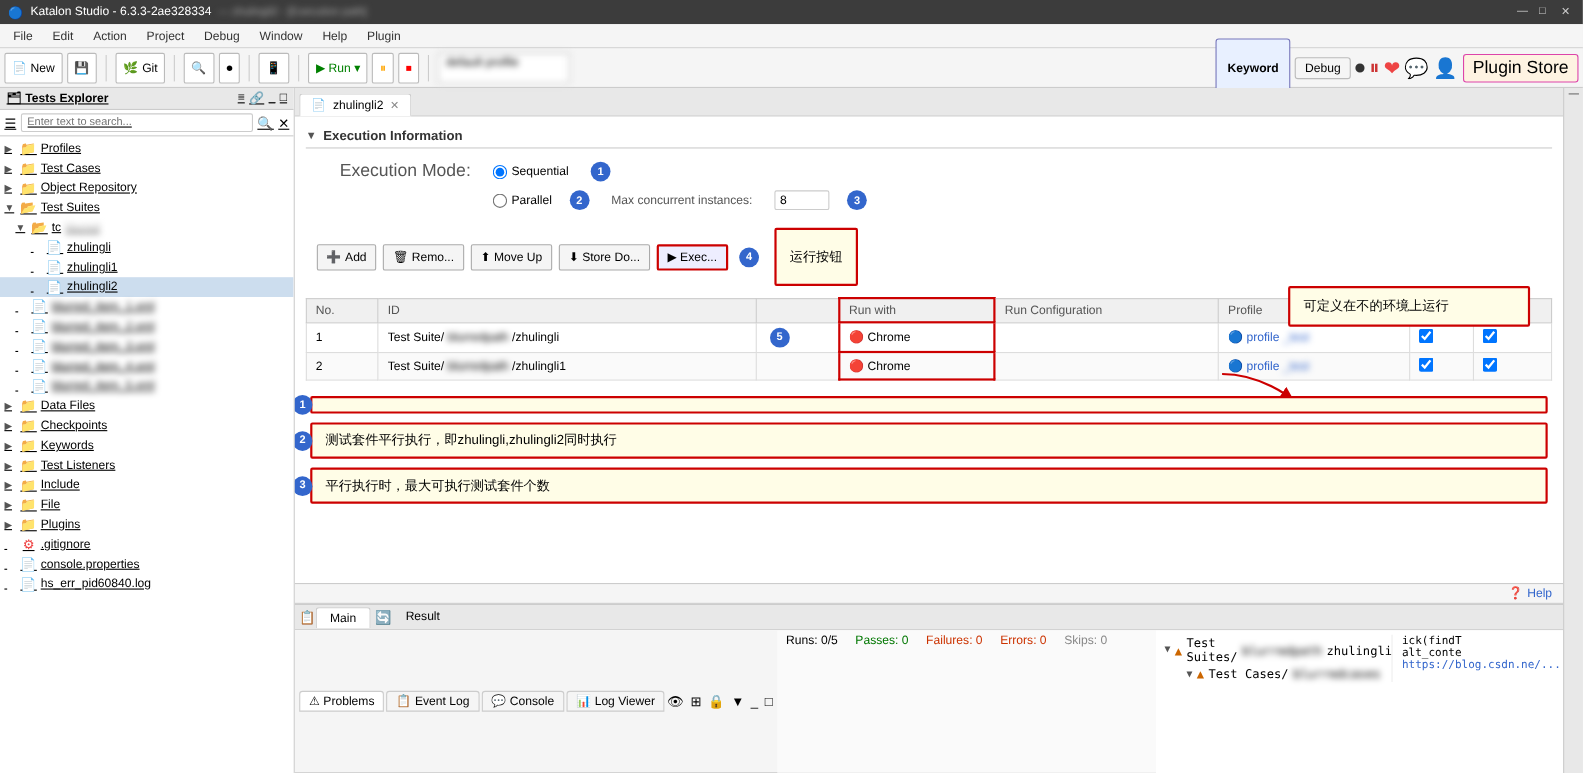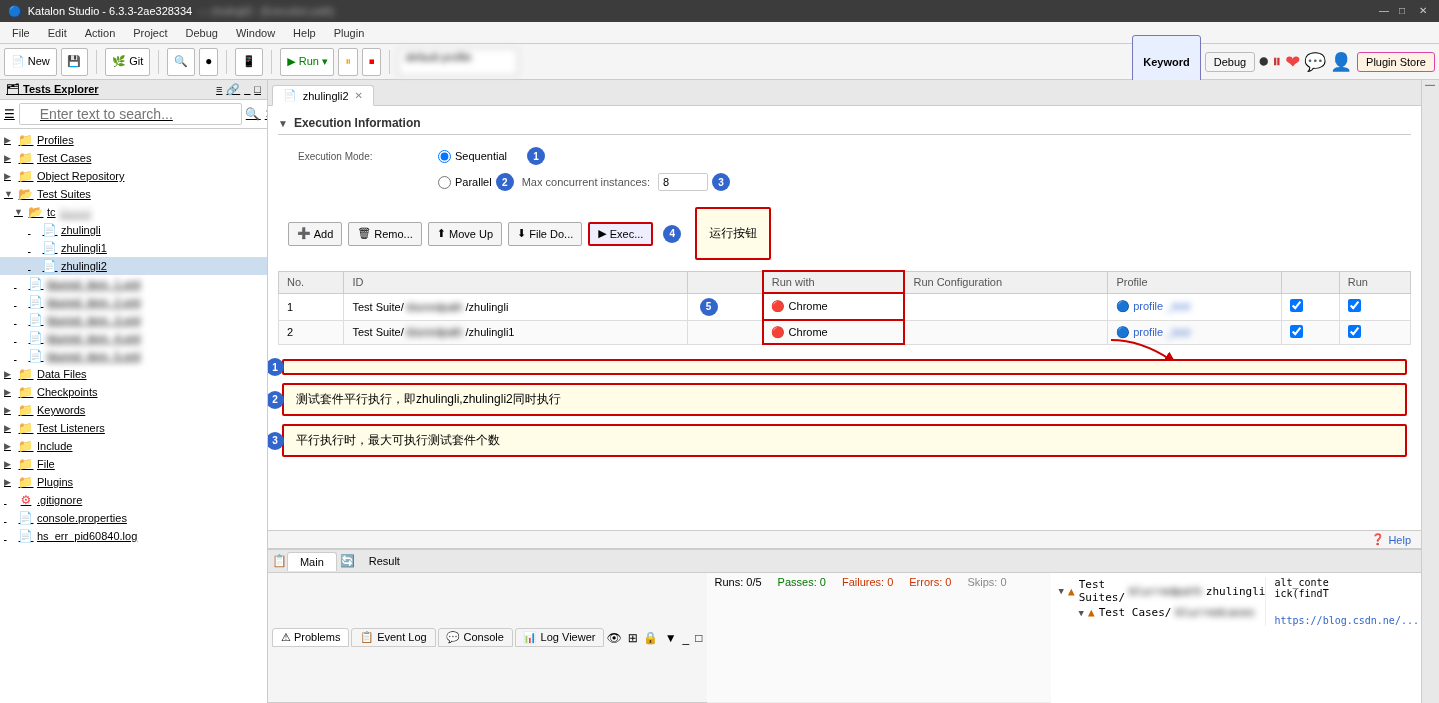--- a/index.html
+++ b/index.html
@@ -56,21 +56,21 @@
       display: flex;
       align-items: center;
       gap: 3px;
       font-size: 11px;
       border-radius: 2px;
     }
     .toolbar-separator { width: 1px; height: 24px; background: #ccc; margin: 0 4px; }
     .toolbar-right { margin-left: auto; display: flex; align-items: center; gap: 4px; }
     .keyword-btn { background: #e8f0ff; border: 1px solid #7777bb; padding: 20px 10px; border-radius: 3px; font-weight: bold; font-size: 11px; cursor: pointer; }
     .debug-btn { background: #f5f5f5; border: 1px solid #bbb; padding: 3px 8px; border-radius: 3px; font-size: 11px; cursor: pointer; }
-    .plugin-btn { background: #fef3e2; border: 1px solid #d4a; padding: 3px 8px; border-radius: 3px; font-size: 11px; cursor: pointer; }
+    .plugin-btn { background: #fef3e2; border: 1px solid #d4a; padding: 3px 8px; border-radius: 3px; font-size: 16px; cursor: pointer; }
 
     
     .main-layout {
       display: flex;
       height: calc(100vh - 80px);
     }
 
     
     .left-panel {
       width: 268px;
@@ -176,21 +176,21 @@
       padding-bottom: 4px;
     }
     .section-arrow { font-size: 10px; color: #555; cursor: pointer; }
 
     .exec-mode-row {
       display: flex;
       align-items: center;
       margin-bottom: 8px;
       padding-left: 20px;
     }
-    .exec-label { width: 130px; font-size: 10px; color: #555; margin-right: 10px; }
+    .exec-label { width: 130px; font-size: 16px; color: #555; text-align: right; margin-right: 20px; }
     .radio-group { display: flex; align-items: center; gap: 16px; }
     .radio-item { display: flex; align-items: center; gap: 4px; font-size: 11px; cursor: pointer; }
     .badge-circle {
       width: 18px; height: 18px; border-radius: 50%;
       background: #3366cc; color: #fff;
       display: flex; align-items: center; justify-content: center;
       font-size: 10px; font-weight: bold; margin-left: 4px;
     }
     .concurrent-row {
       display: flex;
@@ -421,21 +421,21 @@
       <span>🗂 Tests Explorer</span>
       <div class="panel-header-icons">
         <span>≡</span>
         <span>🔗</span>
         <span>_</span>
         <span>□</span>
       </div>
     </div>
     <div class="panel-search">
       <span>☰</span>
-      <input type="text" placeholder="Enter text to search..." style="flex: 1 1 0%; border: 1px solid rgb(204, 204, 204); padding: 2px 20px; font-size: 14px; border-radius: 2px;">
+      <input type="text" placeholder="Enter text to search..." style="flex: 1 1 0%; border: 1px solid rgb(204, 204, 204); padding: 2px 5px; font-size: 10px; border-radius: 2px;">
       <span>🔍</span>
       <span>✕</span>
     </div>
     <div class="tree-area">
 
       <div class="tree-item">
         <span class="tree-arrow">▶</span>
         <span class="tree-icon">📁</span>
         <span class="tree-label">Profiles</span>
       </div>
@@ -594,21 +594,21 @@
           <label class="radio-item">
             <input type="radio" name="execMode" checked="" style="">
             <span>Sequential</span>
           </label>
           <span class="badge-circle">1</span>
         </div>
       </div>
 
       <div class="concurrent-row">
         <span class="exec-label"></span>
-        <div style="display:flex;align-items:center;gap:0;">
+        <div style="display:flex;align-items:center;gap:12px;">
           <label class="radio-item">
             <input type="radio" name="execMode" style="">
             <span>Parallel</span>
           </label>
           <span class="badge-circle">2</span>
           <span class="max-label">Max concurrent instances:</span>
           <input type="number" class="number-input" value="8" style="">
           <span class="badge-circle">3</span>
         </div>
       </div>
@@ -621,21 +621,21 @@
         <button class="action-btn">
           <span>🗑</span>
           <span>Remo...</span>
         </button>
         <button class="action-btn">
           <span>⬆</span>
           <span>Move Up</span>
         </button>
         <button class="action-btn">
           <span>⬇</span>
-          <span>File Do...</span>
+          <span>Store Do...</span>
         </button>
         <button class="action-btn exec-highlight">
           <span>▶</span>
           <span>Exec...</span>
         </button>
         <span class="badge-circle">4</span>
 
         <div style="border:2px solid #cc0000;background:#fffde7;padding:16px 12px;margin-left:8px;border-radius:2px;display:flex;align-items:center;gap:8px;">
           <span>运行按钮</span>
         </div>
@@ -696,20 +696,23 @@
                 <span class="chrome-icon">🔵</span>
                 <span class="profile-text">profile</span>
                 <span class="blurred profile-text">_test</span>
               </td>
               <td><input type="checkbox" checked="" style=""></td>
               <td><input type="checkbox" checked="" style=""></td>
             </tr>
           </tbody>
         </table>
 
+        <div style="position:absolute;right:20px;top:-10px;width:220px;border:2px solid #cc0000;background:#fffde7;padding:8px 12px;border-radius:2px;z-index:10;">
+          <span>可定义在不的环境上运行</span>
+        </div>
 
         <svg style="position:absolute;right:230px;top:60px;pointer-events:none;" width="80" height="60">
           <defs>
               <marker id="a" markerWidth="6" markerHeight="6" refX="3" refY="3" orient="auto">
                 <path d="M0,0L6,3L0,6Z" fill="#cc0000"></path>
               </marker>
             </defs>
           <path d="M10,10 Q40,10 70,30" stroke="#cc0000" stroke-width="2" fill="none" marker-end="url(#a)"></path>
         </svg>
       </div>
@@ -798,23 +801,23 @@
               <span> zhulingli</span>
             </div>
             <div class="log-tree-item" style="padding-left:20px;">
               <span class="log-arrow">▼</span>
               <span class="log-warn">▲</span>
               <span>Test Cases/</span>
               <span class="blurred">blurredcases</span>
             </div>
           </div>
           <div style="flex:1;border-left:1px solid #eee;padding-left:8px;font-family:monospace;font-size:10px;">
+            <div>ick(findT</div>
             <div>alt_conte</div>
-            <div>ick(findT</div>
-            <div style="color:#3366cc;margin-top:16px;">https://blog.csdn.ne/...</div>
+            <div style="color:#3366cc;">https://blog.csdn.ne/...</div>
           </div>
         </div>
       </div>
     </div>
 
   </div>
 
   <div class="side-icon-bar">
     <span class="side-icon">|</span>
   </div>

